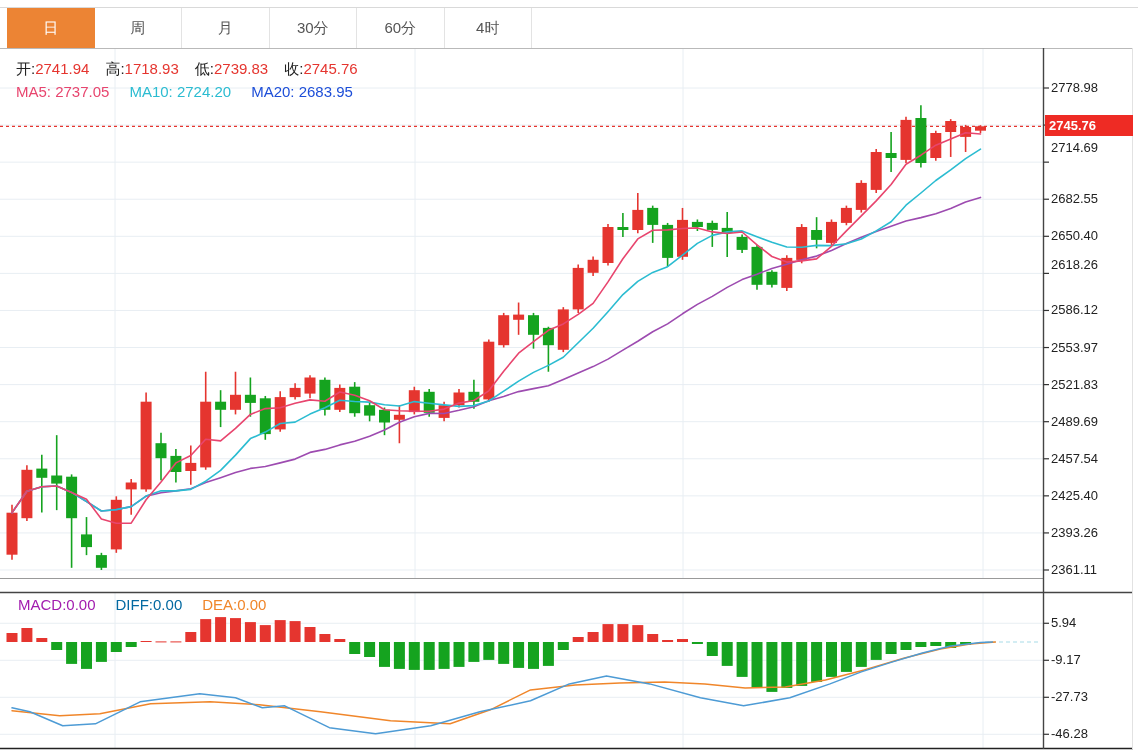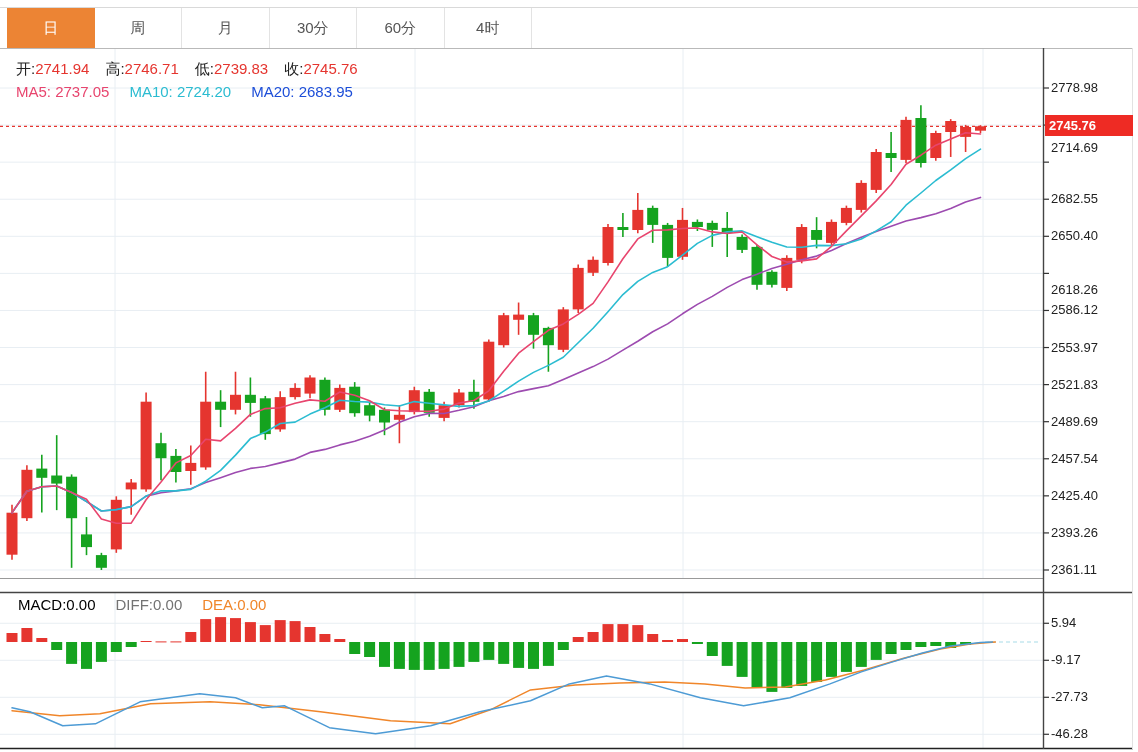--- a/index.html
+++ b/index.html
@@ -285,39 +285,39 @@
 <div class="tabbar" id="tabbar">
     <div class="tab selected" style="background: rgb(236, 132, 52);">日</div>
     <div class="tab">周</div>
     <div class="tab">月</div>
     <div class="tab">30分</div>
     <div class="tab">60分</div>
     <div class="tab">4时</div>
   </div>
 
 <div class="ohlc-row">
-  <span class="lbl">开:</span><span class="val" style="color: rgb(229, 53, 47);">2741.94</span><span class="lbl">高:</span><span class="val" style="color: rgb(229, 53, 47);">2746.71</span><span class="lbl">低:</span><span class="val" style="color: rgb(229, 53, 47);">2739.83</span><span class="lbl">收:</span><span class="val" style="color: rgb(229, 53, 47);">2745.76</span>
+  <span class="lbl">开:</span><span class="val" style="color: rgb(229, 53, 47);">2741.94</span><span class="lbl">高:</span><span class="val" style="color: rgb(229, 53, 47);">1718.93</span><span class="lbl">低:</span><span class="val" style="color: rgb(229, 53, 47);">2739.83</span><span class="lbl">收:</span><span class="val" style="color: rgb(229, 53, 47);">2745.76</span>
 </div>
 
 <div class="ma-row">
   <span id="ma5-pair" style="color: rgb(232, 69, 110);">MA5: 2737.05</span><span id="ma10-pair" style="color: rgb(43, 188, 209);">MA10: 2724.20</span><span id="ma20-pair" style="color: #1d4ed8;">MA20: 2683.95</span>
 </div>
 
 <div class="macd-row">
-  <span id="macd-pair" style="color: #000000;">MACD:0.00</span><span id="diff-pair" style="color: #737373; text-align: center;">DIFF:0.00</span><span id="dea-pair" style="color: rgb(240, 134, 42);">DEA:0.00</span>
+  <span id="macd-pair" style="color: #a21caf;">MACD:0.00</span><span id="diff-pair" style="color: #0369a1; text-align: center;">DIFF:0.00</span><span id="dea-pair" style="color: rgb(240, 134, 42);">DEA:0.00</span>
 </div>
 
 <div class="price-badge" style="background: rgb(238, 43, 36);">2745.76</div>
 
 <div class="axis-label" style="top: 80px;">2778.98</div>
 <div class="axis-label" style="top: 117.077px;">2745.76</div>
 <div class="axis-label" style="top: 140px;">2714.69</div>
 <div class="axis-label" style="top: 191.231px;">2682.55</div>
 <div class="axis-label" style="top: 228.308px;">2650.40</div>
-<div class="axis-label" style="top: 282px; text-align: center;">2618.26</div>
+<div class="axis-label" style="top: 257px; text-align: center;">2618.26</div>
 <div class="axis-label" style="top: 302.461px;">2586.12</div>
 <div class="axis-label" style="top: 339.538px;">2553.97</div>
 <div class="axis-label" style="top: 376.615px;">2521.83</div>
 <div class="axis-label" style="top: 413.692px;">2489.69</div>
 <div class="axis-label" style="top: 450.769px;">2457.54</div>
 <div class="axis-label" style="top: 487.846px;">2425.40</div>
 <div class="axis-label" style="top: 524.923px;">2393.26</div>
 <div class="axis-label" style="top: 562px;">2361.11</div>
 <div class="axis-label" style="top: 615.276px;">5.94</div>
 <div class="axis-label" style="top: 652.285px;">-9.17</div>

